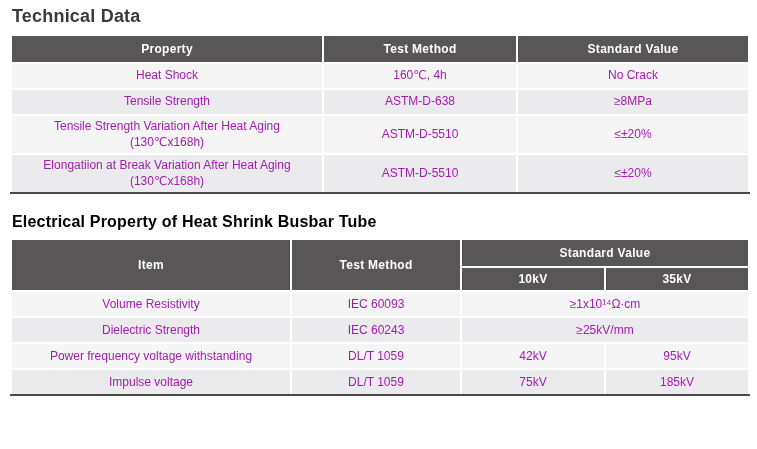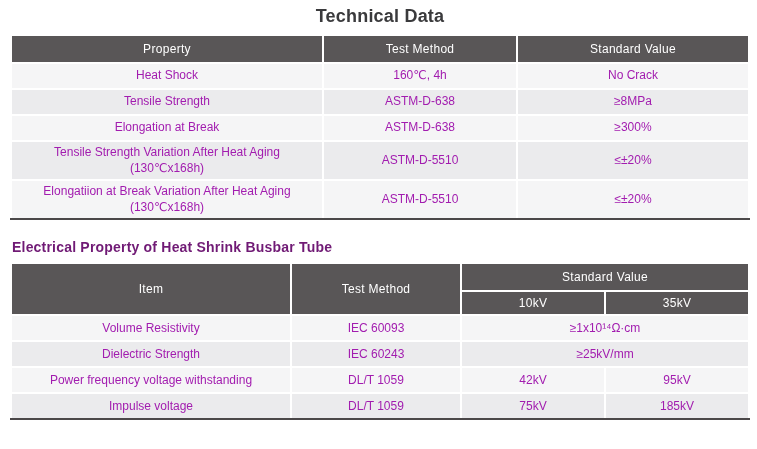--- a/index.html
+++ b/index.html
@@ -15,39 +15,38 @@
     padding: 6px 9px 0 10px;
     background: #ffffff;
     overflow: hidden;
   }
   h1.section-title {
     margin: 0 0 7px 2px;
     font-size: 18px;
     font-weight: bold;
     color: #3a3a3c;
     letter-spacing: 0.2px;
-    text-align: center;
   }
   h2.section-title {
     margin: 19px 0 7px 2px;
-    font-size: 14px;
+    font-size: 16px;
     font-weight: bold;
-    color: #701a75;
+    color: #000000;
     letter-spacing: 0.2px;
   }
   table.spec {
     width: 738px;
     border-collapse: collapse;
     table-layout: fixed;
   }
   table.spec th {
     background: #595657;
     color: #ffffff;
     font-size: 12px;
-    font-weight: normal;
+    font-weight: bold;
     text-align: center;
     border: 2px solid #ffffff;
     padding: 3px 4px;
     height: 20px;
     letter-spacing: 0.3px;
   }
   table.spec td {
     color: #a21caf;
     font-size: 12px;
     text-align: center;
@@ -86,25 +85,20 @@
     <tbody>
       <tr>
         <td><span>Heat Shock</span></td>
         <td>160℃, 4h</td>
         <td>No Crack</td>
       </tr>
       <tr>
         <td><span>Tensile Strength</span></td>
         <td>ASTM-D-638</td>
         <td>≥8MPa</td>
-      </tr>
-      <tr>
-        <td><span>Elongation at Break</span></td>
-        <td>ASTM-D-638</td>
-        <td>≥300%</td>
       </tr>
       <tr>
         <td><span>Tensile Strength Variation After Heat Aging</span><span class="line2">(130℃x168h)</span></td>
         <td>ASTM-D-5510</td>
         <td>≤±20%</td>
       </tr>
       <tr>
         <td><span>Elongatiion at Break Variation After Heat Aging</span><span class="line2">(130℃x168h)</span></td>
         <td>ASTM-D-5510</td>
         <td>≤±20%</td>

